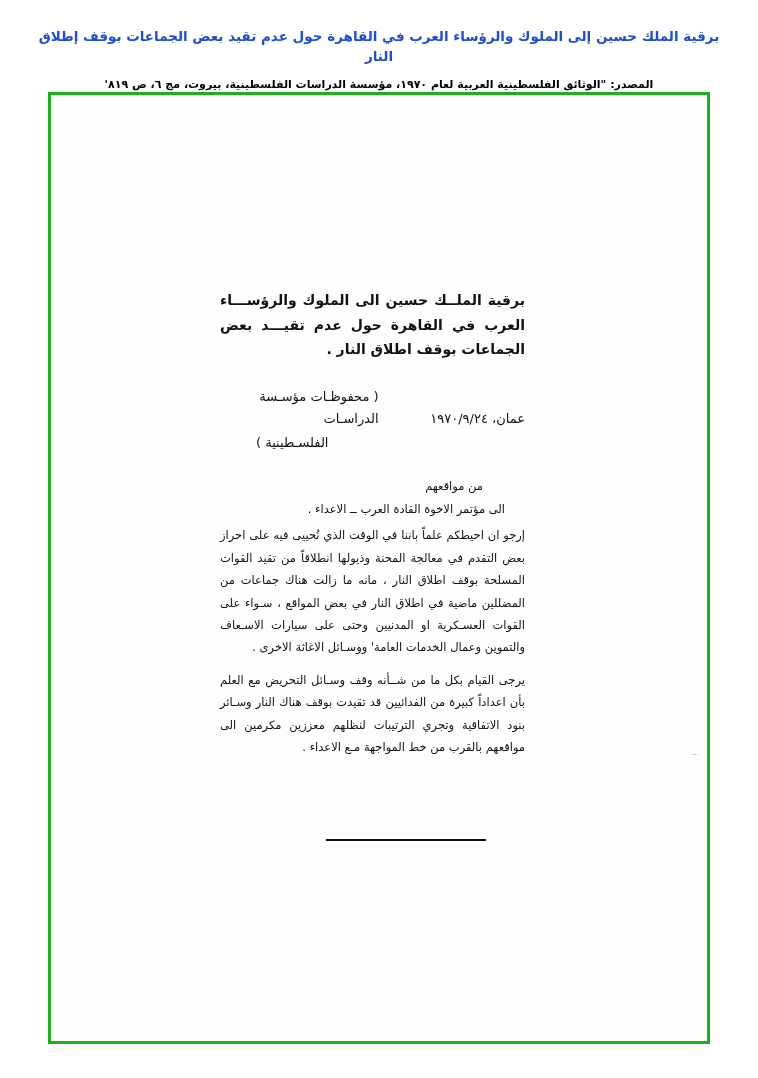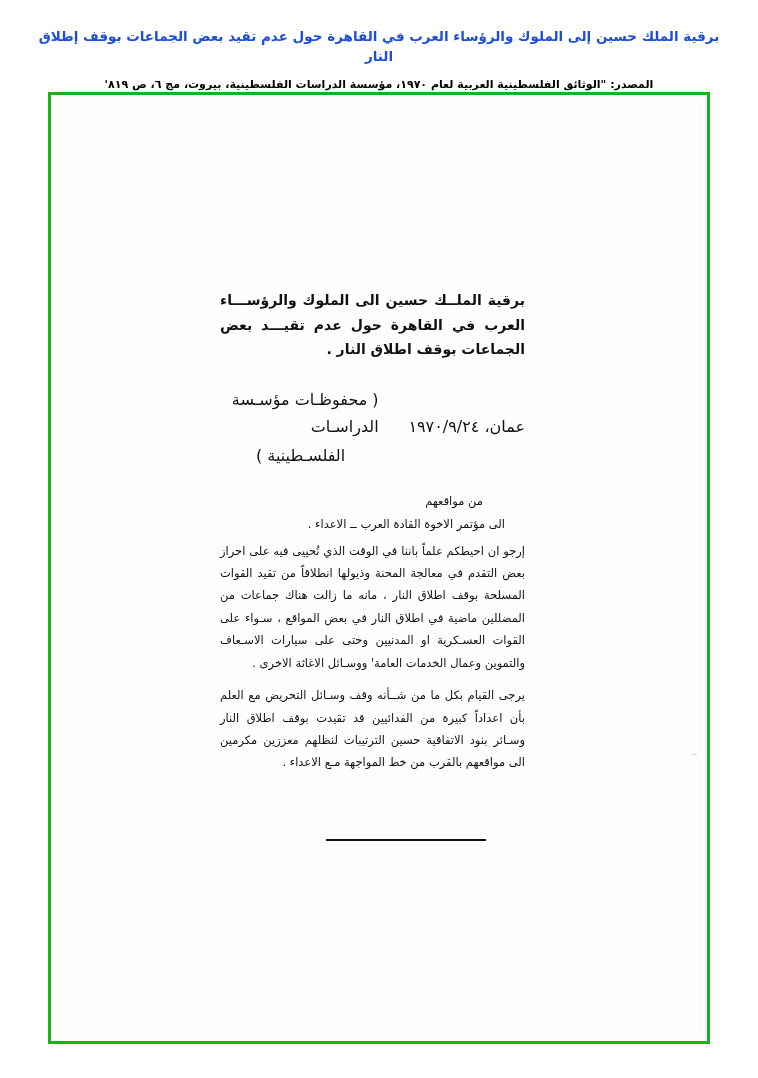--- a/index.html
+++ b/index.html
@@ -82,21 +82,21 @@
     font-size: 14px;
     font-weight: bold;
     line-height: 1.75;
     text-align: justify;
     text-align-last: right;
     letter-spacing: 0.3px;
     margin: 0 0 24px 0;
   }
 
   .doc-meta {
-    font-size: 16px;
+    font-size: 13px;
     line-height: 1.7;
     margin: 0 0 22px 0;
     display: block;
     position: relative;
   }
   .doc-meta .meta-left {
     display: inline-block;
     width: 48%;
   }
   .doc-meta .meta-right {
@@ -172,21 +172,21 @@
           <span class="meta-left">عمان، ١٩٧٠/٩/٢٤</span><span class="meta-right">( محفوظـات مؤسـسة الدراسـات</span>
           <span class="meta-second">الفلسـطينية )</span>
         </div>
 
         <p class="doc-from">من مواقعهم</p>
 
         <p class="doc-to">الى مؤتمر الاخوة القادة العرب ــ الاعداء .</p>
 
         <p class="doc-para">إرجو ان احيطكم علماً باننا في الوقت الذي نُحييى فيه على احراز بعض التقدم في معالجة المحنة وذيولها انطلاقاً من تقيد القوات المسلحة بوقف اطلاق النار ، مانه ما زالت هناك جماعات من المضللين ماضية في اطلاق النار في بعض المواقع ، سـواء على القوات العسـكرية او المدنيين وحتى على سيارات الاسـعاف والتموين وعمال الخدمات العامة' ووسـائل الاغاثة الاخرى .</p>
 
-        <p class="doc-para">يرجى القيام بكل ما من شــأنه وقف وسـائل التحريض مع العلم بأن اعداداً كبيرة من الفدائيين قد تقيدت بوقف اطلاق النار وسـائر بنود الاتفاقية حسين الترتيبات لنظلهم معززين مكرمين الى مواقعهم بالقرب من خط المواجهة مـع الاعداء .</p>
+        <p class="doc-para">يرجى القيام بكل ما من شــأنه وقف وسـائل التحريض مع العلم بأن اعداداً كبيرة من الفدائيين قد تقيدت بوقف هناك النار وسـائر بنود الاتفاقية وتجري الترتيبات لنظلهم معززين مكرمين الى مواقعهم بالقرب من خط المواجهة مـع الاعداء .</p>
 
       </div>
 
       <div class="doc-rule"></div>
       <div class="edge-tick"></div>
 
     </div>
   </div>
 
 </div>

